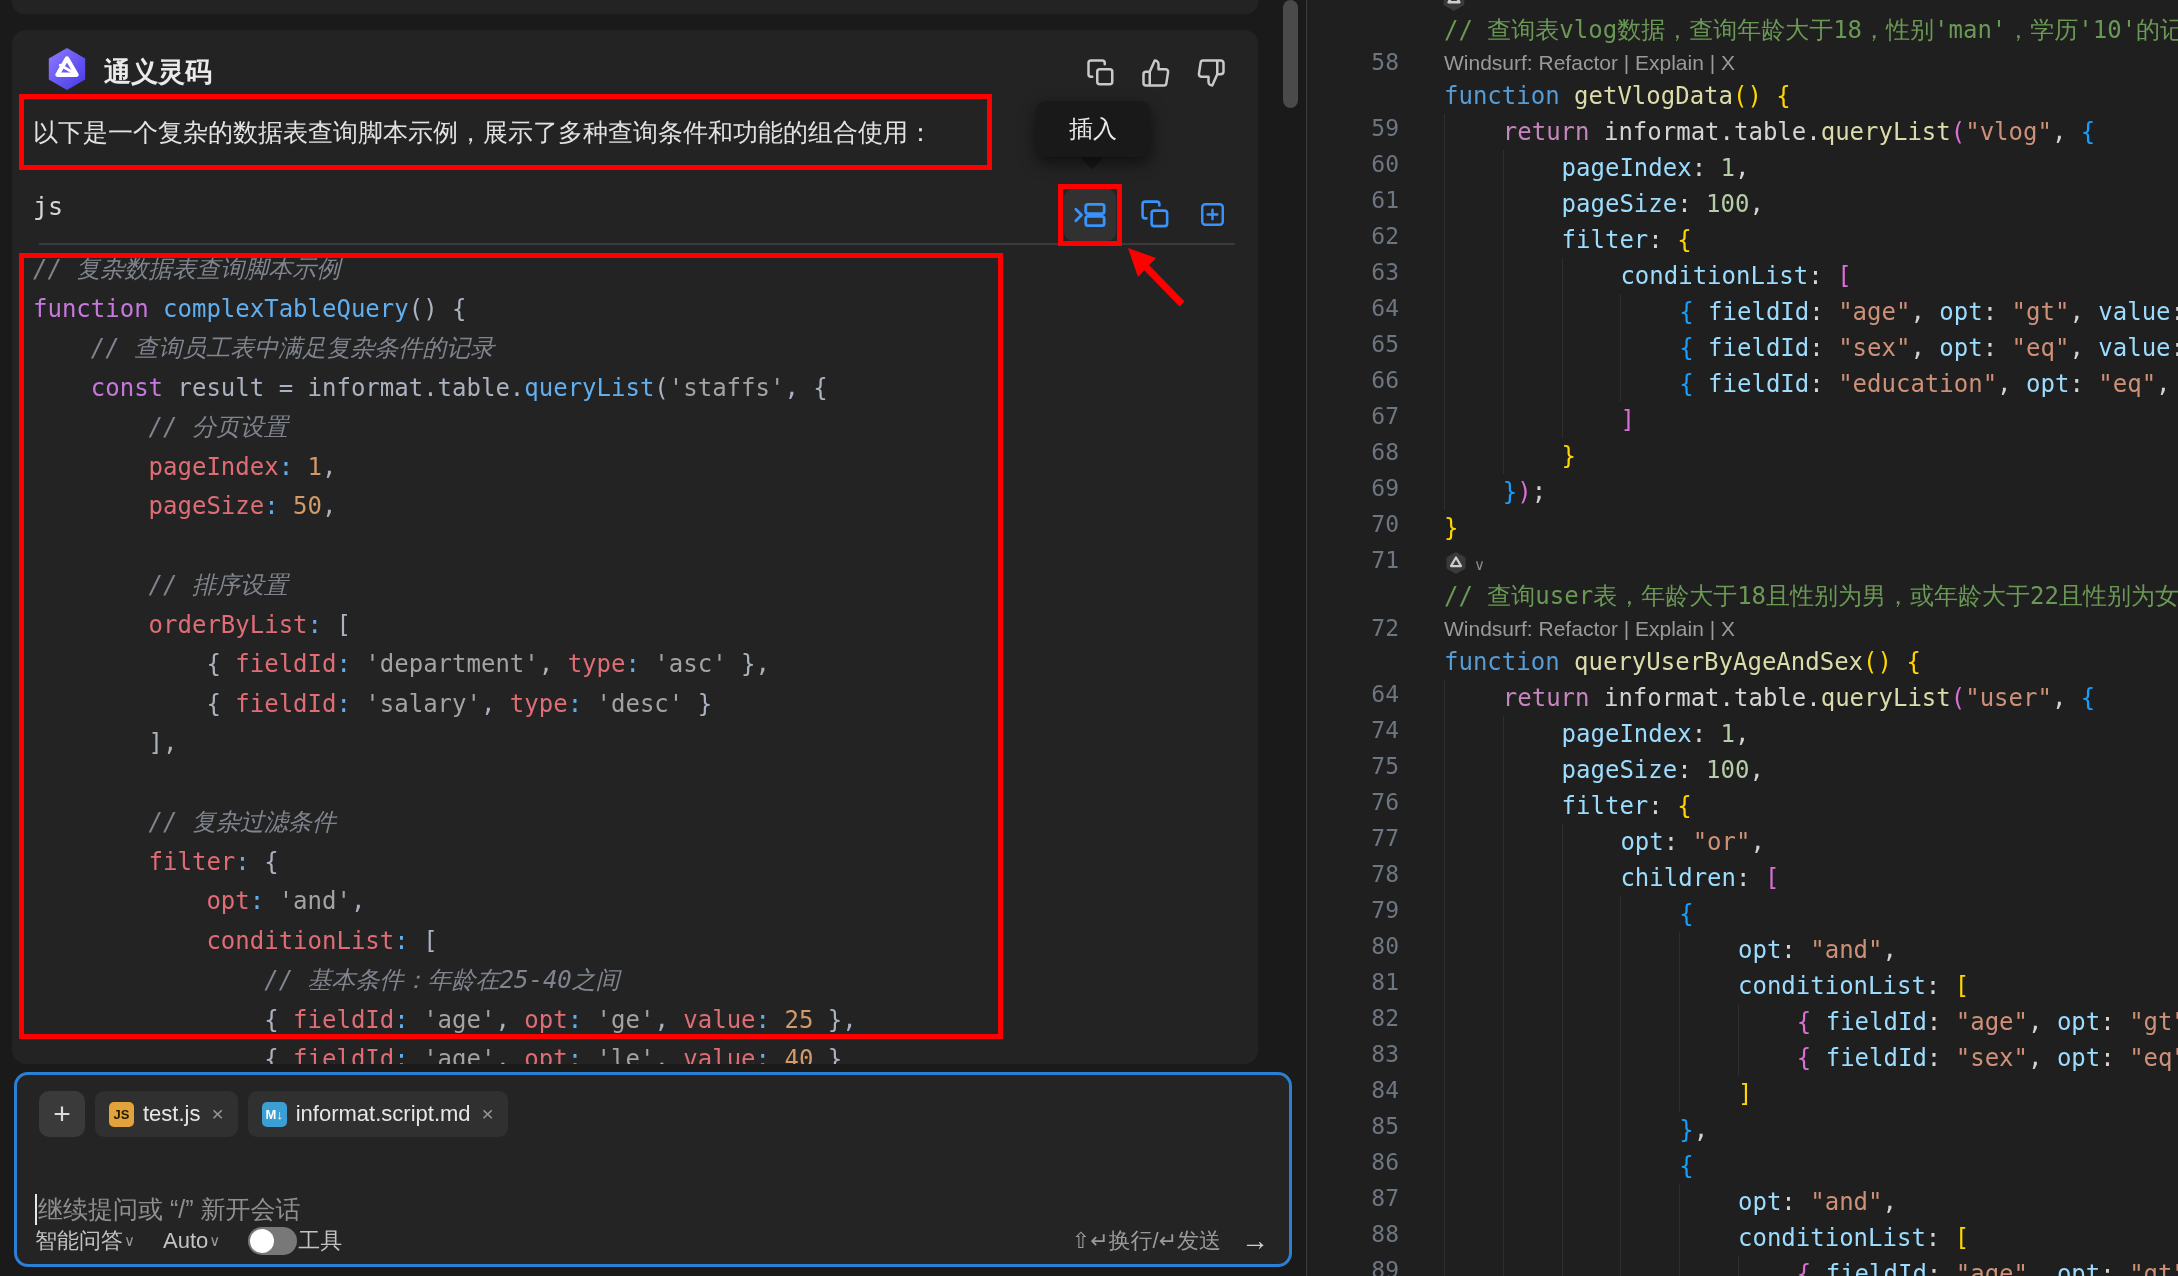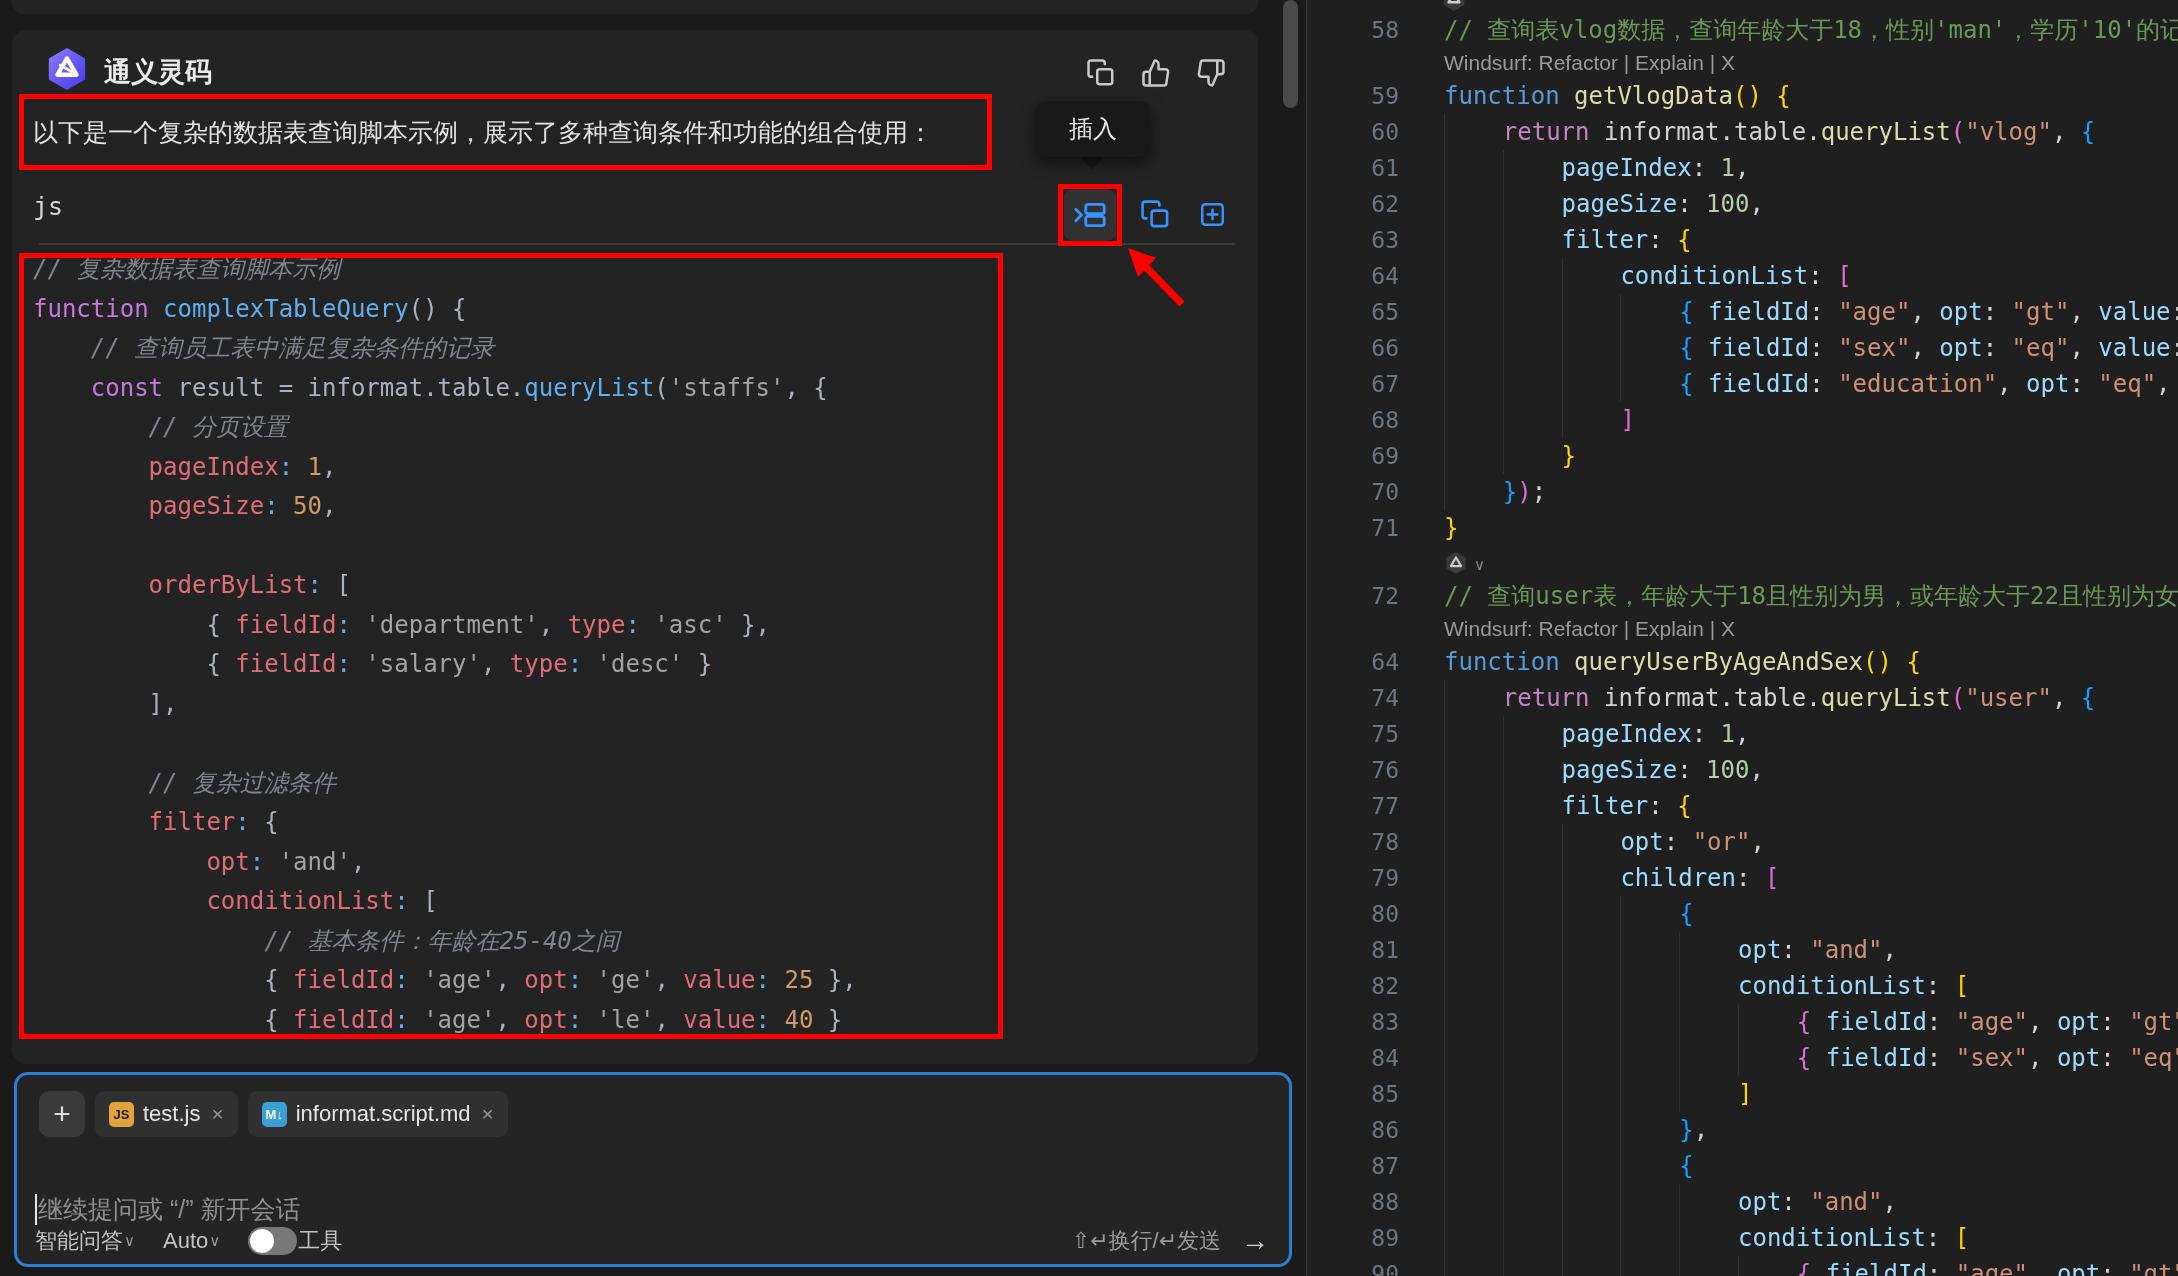--- a/index.html
+++ b/index.html
@@ -61,21 +61,21 @@
   .send-hint{font-size:22px;color:#9a9a9a;}
   .send-arrow{font-size:28px;color:#d0d0d0;margin-left:20px;cursor:pointer;}
   
   .editor-panel{position:absolute;left:1306px;top:0;width:872px;height:1276px;background:#1f1f1f;
                 border-left:1px solid #3c3c3c;overflow:hidden;}
   .editor-rows{position:absolute;left:0;top:12px;width:1200px;}
   .erow{display:flex;height:36px;line-height:36px;font-family:"DejaVu Sans Mono",monospace;font-size:24px;}
   .erow.lens{height:30px;line-height:30px;font-family:"Liberation Sans","DejaVu Sans",sans-serif;
              font-size:21px;color:#9a9a9a;cursor:pointer;}
   .erow.iconrow{height:32px;line-height:32px;}
-  .lnum{width:92px;text-align:right;color:#6e7681;font-size:23px;flex:none;}
+  .lnum{width:92px;text-align:right;color:#6e7681;font-size:23px;flex:none;margin-top:32px;}
   .ebody{margin-left:45px;white-space:pre;}
   .g{display:inline-block;width:4ch;overflow:hidden;border-left:1px solid rgba(255,255,255,.07);vertical-align:top;}
   .wchev{color:#8a8a8a;font-size:15px;margin-left:6px;font-family:"Liberation Sans",sans-serif;}
   .wmini{width:24px;height:24px;vertical-align:middle;}
   .top-partial{position:absolute;left:134px;top:-14px;width:26px;height:26px;}
   .top-partial svg{width:26px;height:26px;}
   
   .tk-ec{color:#6a9955;}
   .tk-ek{color:#569cd6;}
   .tk-ret{color:#c586c0;}
@@ -149,20 +149,21 @@
 
     <div class="chat-code">
         <div class="cl"><span class="tk-cm">// 复杂数据表查询脚本示例</span></div>
         <div class="cl"><span class="tk-kw">function</span><span class="tk-pl"> </span><span class="tk-fn">complexTableQuery</span><span class="tk-pl">() {</span></div>
         <div class="cl"><span class="tk-cm">    // 查询员工表中满足复杂条件的记录</span></div>
         <div class="cl"><span class="tk-pl">    </span><span class="tk-kw">const</span><span class="tk-pl"> result = informat.table.</span><span class="tk-fn">queryList</span><span class="tk-pl">(</span><span class="tk-str">'staffs'</span><span class="tk-pl">, {</span></div>
         <div class="cl"><span class="tk-cm">        // 分页设置</span></div>
         <div class="cl"><span class="tk-pl">        </span><span class="tk-prop">pageIndex</span><span class="tk-col">:</span><span class="tk-pl"> </span><span class="tk-num">1</span><span class="tk-pl">,</span></div>
         <div class="cl"><span class="tk-pl">        </span><span class="tk-prop">pageSize</span><span class="tk-col">:</span><span class="tk-pl"> </span><span class="tk-num">50</span><span class="tk-pl">,</span></div>
         <div class="cl"><span class="tk-pl"> </span></div>
+        <div class="cl"><span class="tk-cm">        // 排序设置</span></div>
         <div class="cl"><span class="tk-pl">        </span><span class="tk-prop">orderByList</span><span class="tk-col">:</span><span class="tk-pl"> [</span></div>
         <div class="cl"><span class="tk-pl">            { </span><span class="tk-prop">fieldId</span><span class="tk-col">:</span><span class="tk-pl"> </span><span class="tk-str">'department'</span><span class="tk-pl">, </span><span class="tk-prop">type</span><span class="tk-col">:</span><span class="tk-pl"> </span><span class="tk-str">'asc'</span><span class="tk-pl"> },</span></div>
         <div class="cl"><span class="tk-pl">            { </span><span class="tk-prop">fieldId</span><span class="tk-col">:</span><span class="tk-pl"> </span><span class="tk-str">'salary'</span><span class="tk-pl">, </span><span class="tk-prop">type</span><span class="tk-col">:</span><span class="tk-pl"> </span><span class="tk-str">'desc'</span><span class="tk-pl"> }</span></div>
         <div class="cl"><span class="tk-pl">        ],</span></div>
         <div class="cl"><span class="tk-pl"> </span></div>
         <div class="cl"><span class="tk-cm">        // 复杂过滤条件</span></div>
         <div class="cl"><span class="tk-pl">        </span><span class="tk-prop">filter</span><span class="tk-col">:</span><span class="tk-pl"> {</span></div>
         <div class="cl"><span class="tk-pl">            </span><span class="tk-prop">opt</span><span class="tk-col">:</span><span class="tk-pl"> </span><span class="tk-str">'and'</span><span class="tk-pl">,</span></div>
         <div class="cl"><span class="tk-pl">            </span><span class="tk-prop">conditionList</span><span class="tk-col">:</span><span class="tk-pl"> [</span></div>
         <div class="cl"><span class="tk-cm">                // 基本条件：年龄在25-40之间</span></div>

